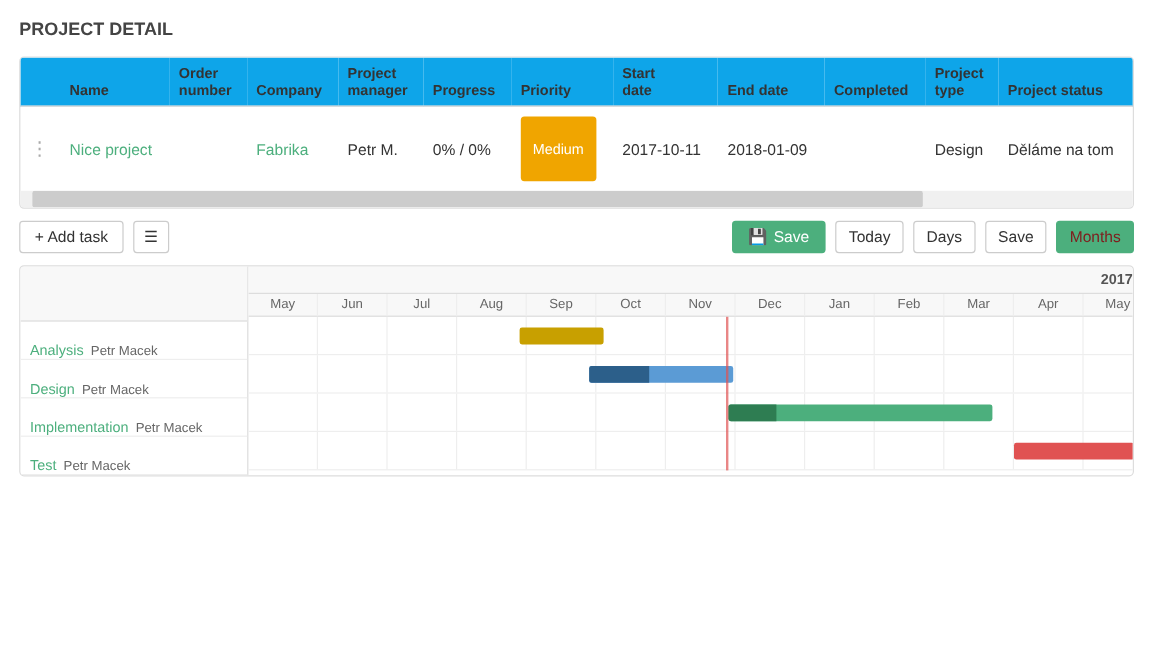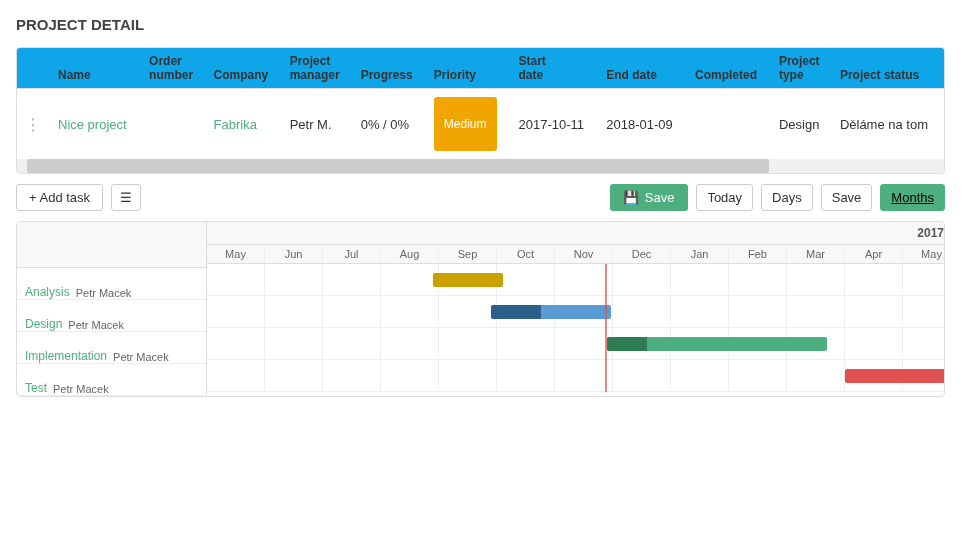--- a/index.html
+++ b/index.html
@@ -25,21 +25,21 @@
     .tab { padding: 8px 14px; font-size: 13px; cursor: pointer; color: #4caf7d; border: 1px solid transparent; border-bottom: none; margin-bottom: -1px; }
     .tab.active { background: #fff; border-color: #ddd; border-bottom-color: #fff; color: #333; border-radius: 4px 4px 0 0; }
 
     
     .toolbar { display: flex; align-items: center; padding: 10px 0; gap: 8px; }
     .btn-add-task { background: #fff; border: 1px solid #ccc; padding: 5px 12px; border-radius: 3px; cursor: pointer; font-size: 13px; color: #333; }
     .btn-list { background: #fff; border: 1px solid #ccc; padding: 5px 8px; border-radius: 3px; cursor: pointer; font-size: 13px; color: #333; }
     .spacer { flex: 1; }
     .btn-save { background: #4caf7d; border: none; color: #fff; padding: 6px 14px; border-radius: 3px; cursor: pointer; font-size: 13px; display: flex; align-items: center; gap: 5px; }
     .btn-view { background: #fff; border: 1px solid #ccc; padding: 5px 10px; border-radius: 3px; cursor: pointer; font-size: 13px; color: #333; }
-    .btn-view.active { background: #4caf7d; color: #000000; border-color: #4caf7d; text-decoration: underline; }
+    .btn-view.active { background: #4caf7d; color: #7f1d1d; border-color: #4caf7d; }
 
     
     .gantt-wrap { border: 1px solid #ddd; border-radius: 4px; overflow: hidden; }
     .gantt-container { display: flex; }
     .gantt-labels { width: 190px; flex-shrink: 0; border-right: 1px solid #ddd; }
     .gantt-header-spacer { height: 46px; border-bottom: 1px solid #ddd; background: #f8f8f8; }
     .gantt-label-row { display: flex; align-items: flex-end; height: 32px; padding: 0 8px; border-bottom: 1px solid #eee; gap: 6px; }
     .gantt-task-name { color: #4caf7d; font-size: 12px; cursor: pointer; }
     .gantt-assignee { color: #666; font-size: 11px; }
 

